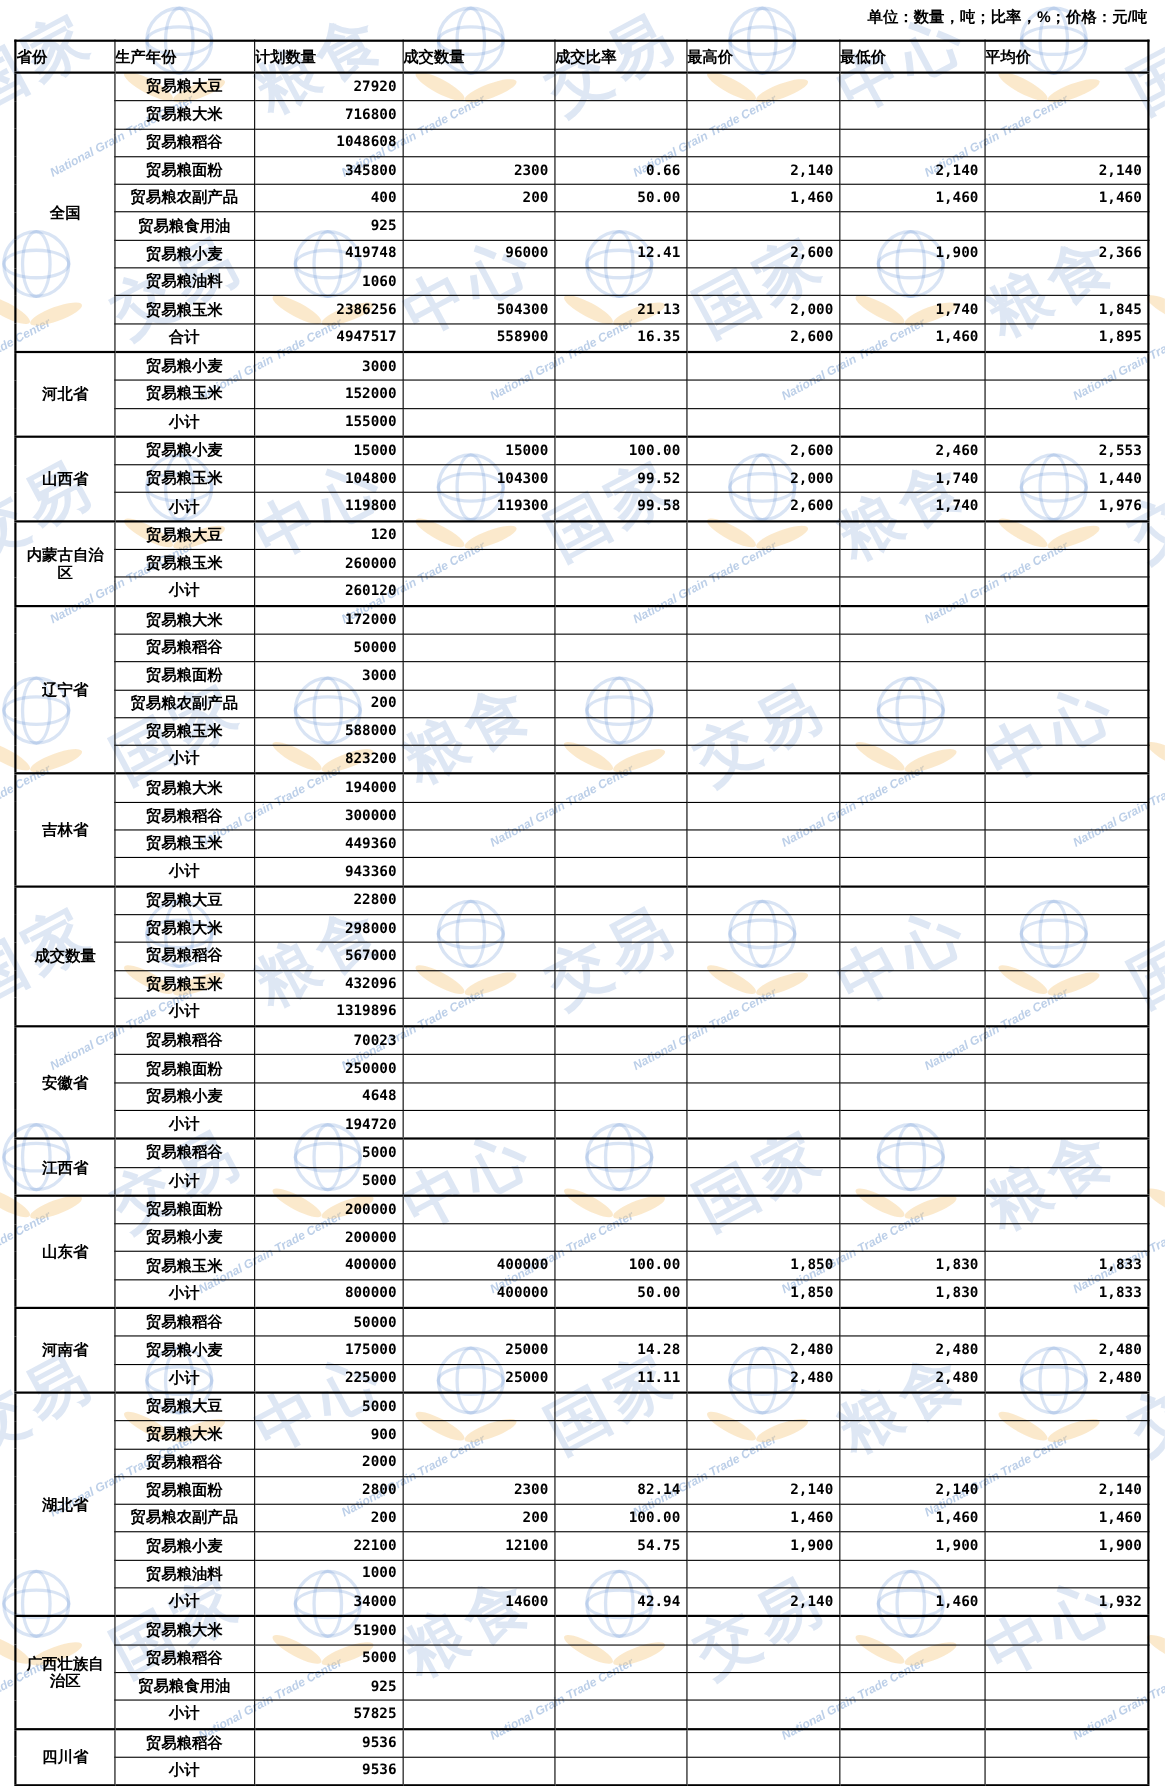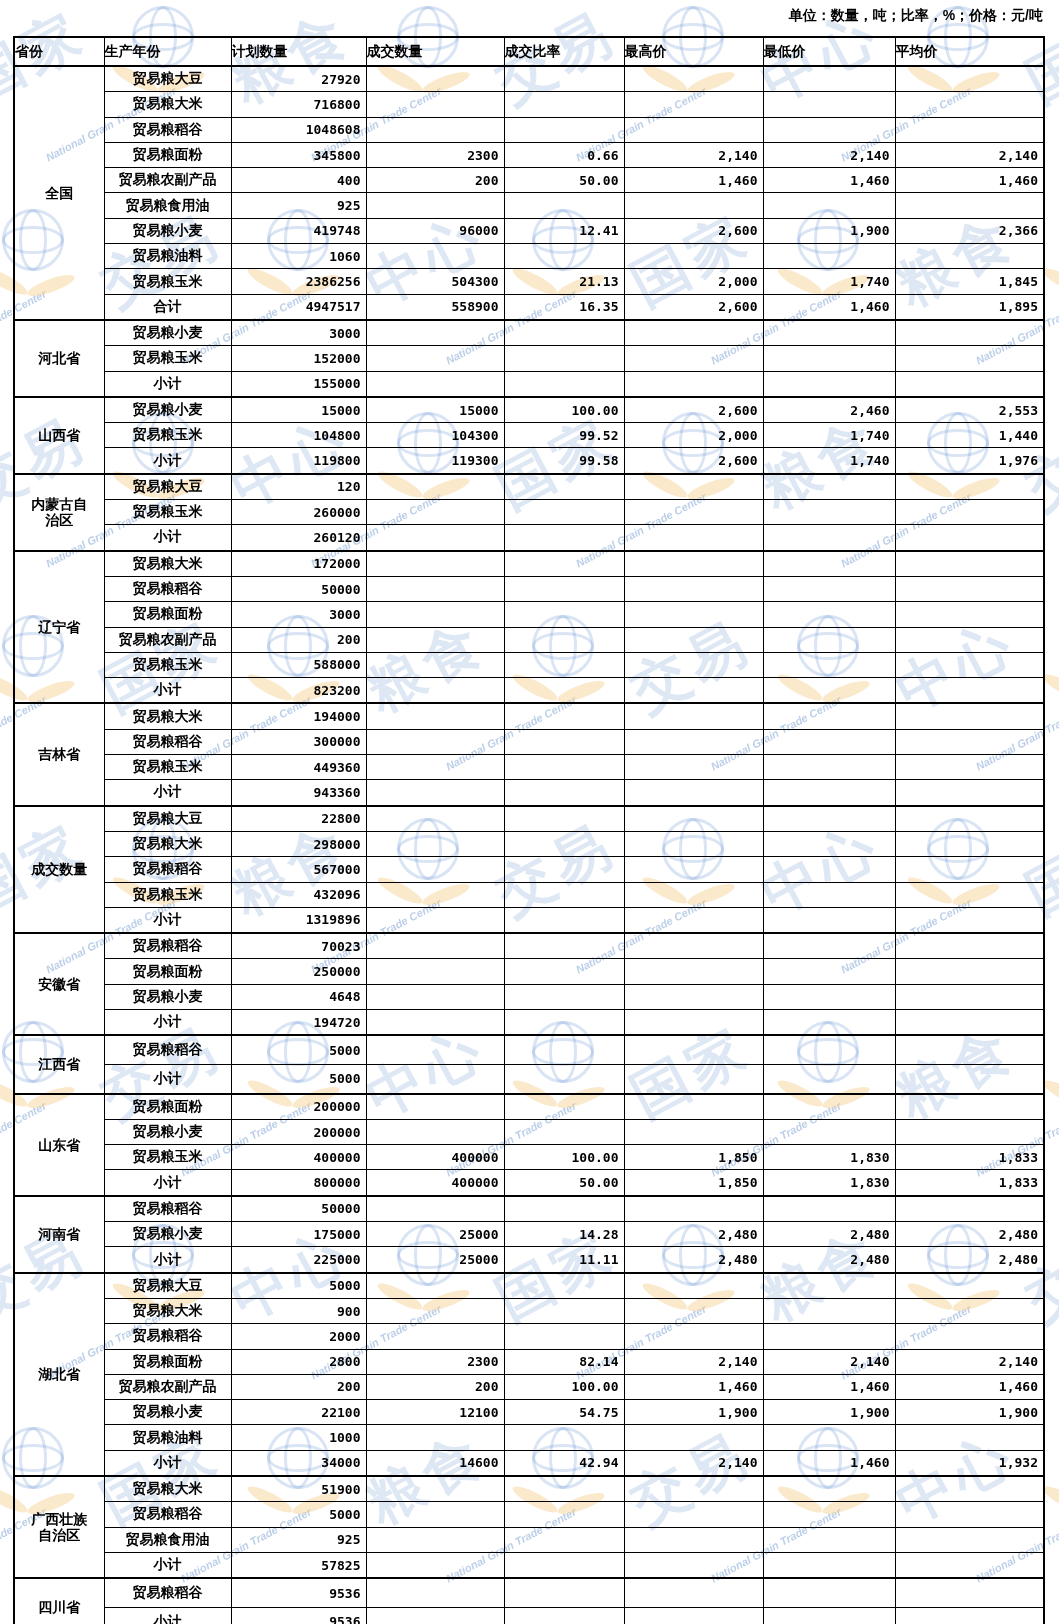--- a/index.html
+++ b/index.html
@@ -82,21 +82,21 @@
     font-size:14px; font-weight:bold; text-align:left;
     padding:0;
     border-bottom:1.5px solid #000;
     font-family:"Liberation Sans", sans-serif;
     margin-top:42px;
   }
   .report td { height:24.3px; }
   td.c-province {
     text-align:center; vertical-align:middle;
     font-size:14px; font-weight:bold;
-    padding:16px; line-height:1.15;
+    padding:4px; line-height:1.15;
     font-family:"Liberation Sans", sans-serif;
   }
   td.c-label {
     text-align:center;
     font-size:14px; font-weight:bold;
     padding:0;
     font-family:"Liberation Sans", sans-serif;
   }
   td.c-num {
     text-align:right;

